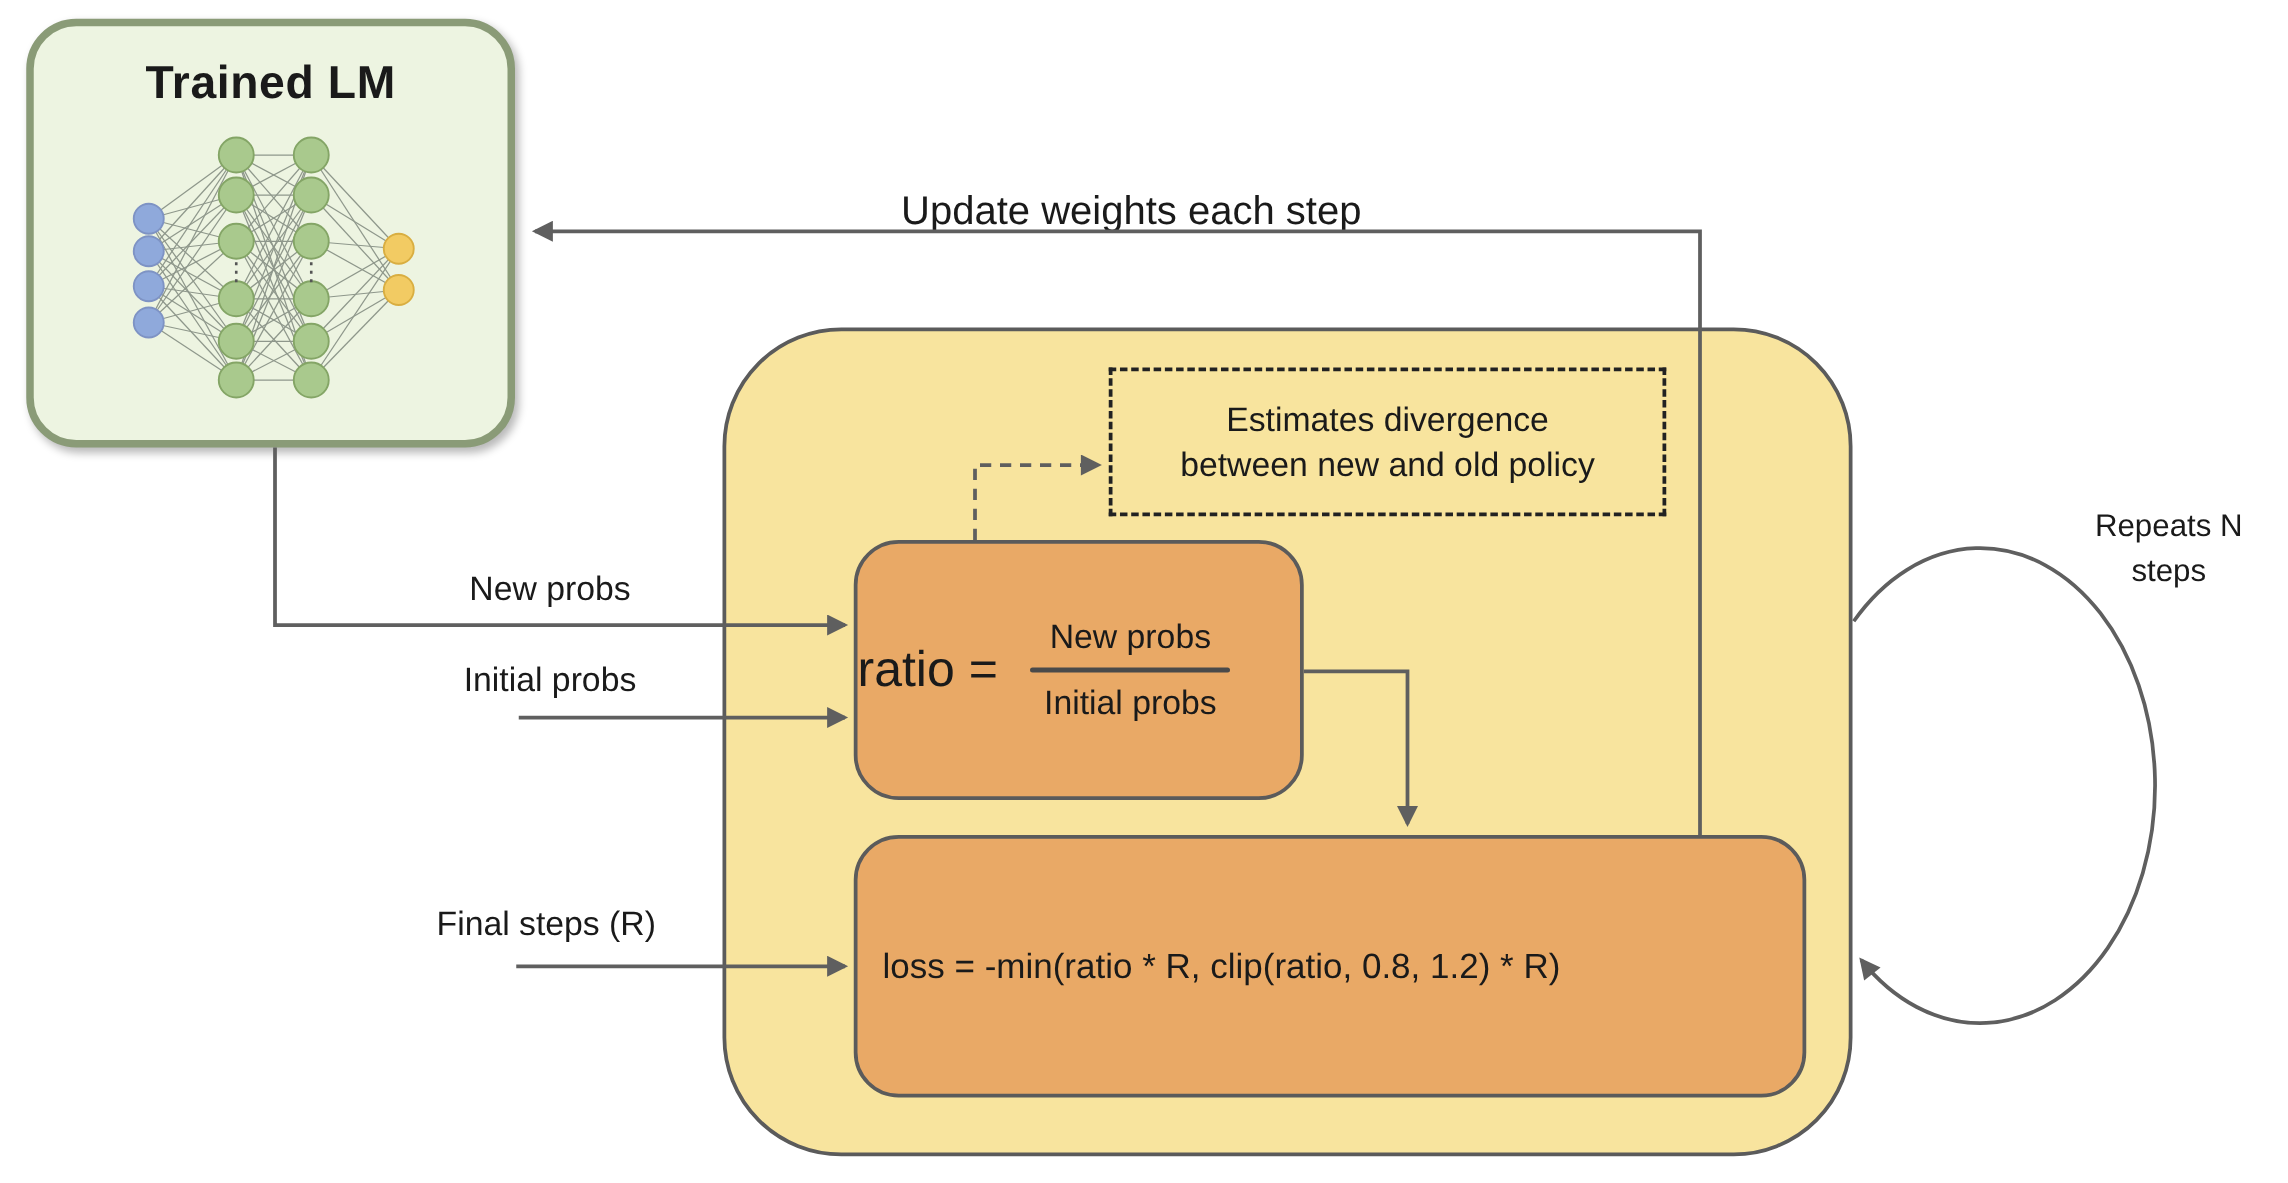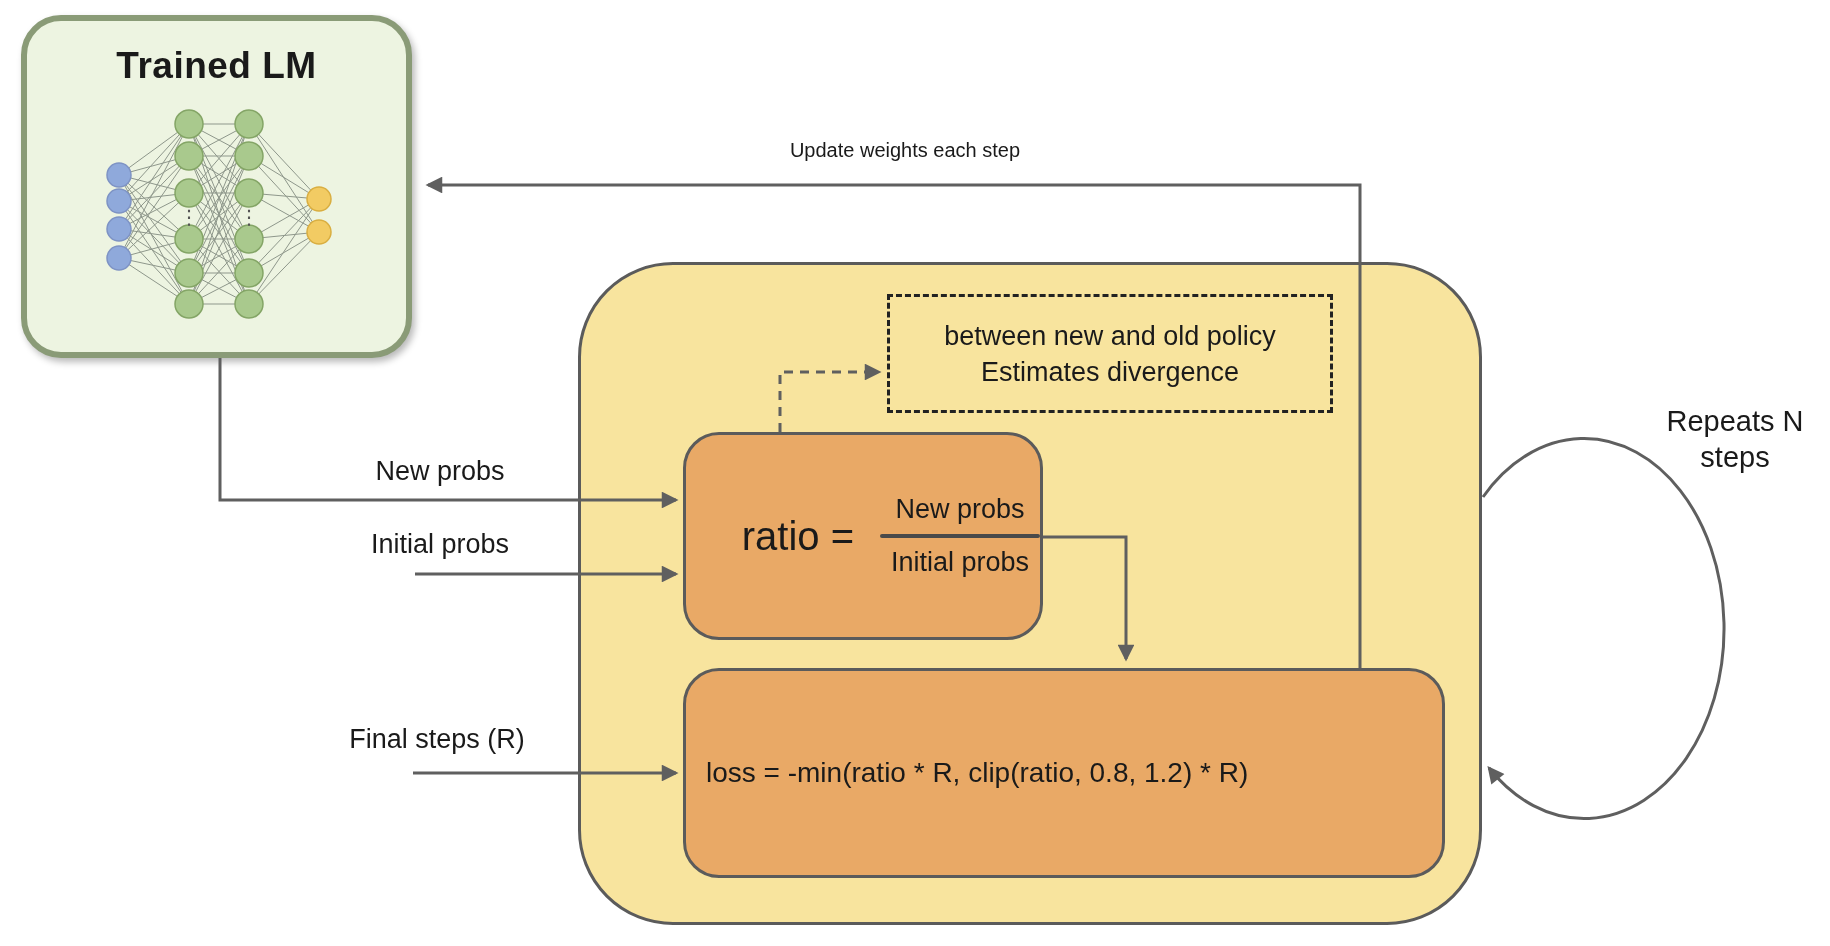--- a/index.html
+++ b/index.html
@@ -51,39 +51,39 @@
   }
   
   .orange{
     background:var(--orange-fill);
     border:3px solid var(--box-border);
     border-radius:36px;
     box-sizing:border-box;
   }
   .ratio-box{
     left:683px;top:432px;width:360px;height:208px;
-    display:flex;align-items:center;justify-content:flex-end;gap:26px;
+    display:flex;align-items:center;justify-content:flex-start;gap:26px;
   }
   .ratio-lhs{font-size:40px;}
   .fraction{display:flex;flex-direction:column;align-items:center;font-size:27px;}
   .frac-bar{width:160px;height:4px;background:#4a4a4a;margin:9px 0;border-radius:2px;}
   .loss-box{
     left:683px;top:668px;width:762px;height:210px;
     display:flex;align-items:center;
   }
   .loss-text{font-size:28px;padding-left:20px;}
   
   .lbl{font-size:27px;text-align:center;white-space:nowrap;}
-  .lbl-update{left:705px;top:139px;width:400px;font-size:20px;}
+  .lbl-update{left:705px;top:150px;width:400px;font-size:32px;}
   .lbl-new{left:340px;top:456px;width:200px;}
   .lbl-initial{left:340px;top:529px;width:200px;}
   .lbl-reward{left:337px;top:724px;width:200px;}
   .lbl-repeats{
     left:1645px;top:403px;width:180px;
-    font-size:29px;line-height:36px;text-align:center;white-space:normal;
+    font-size:25px;line-height:36px;text-align:center;white-space:normal;
   }
   .connectors{left:0;top:0;width:1830px;height:946px;pointer-events:none;}
   .connectors path{stroke:var(--connector);stroke-width:3;fill:none;}
   .connectors path.dashed{stroke-dasharray:9 7;}
   .connectors marker path{fill:var(--connector);stroke:none;}
 </style>
 </head>
 <body>
 
 <div class="canvas">
@@ -182,22 +182,22 @@
         <circle cx="222" cy="283" r="14" fill="#a9c98d" stroke="#84a566" stroke-width="1.5"></circle>
         <text x="222" y="203" text-anchor="middle" font-size="20" fill="#555">⋮</text>
         <circle cx="292" cy="178" r="12" fill="#f2cb63" stroke="#d9ae41" stroke-width="1.5"></circle>
         <circle cx="292" cy="211" r="12" fill="#f2cb63" stroke="#d9ae41" stroke-width="1.5"></circle>
       </svg>
   </div>
 
   <div class="abs yellow-box"></div>
 
   <div class="abs dashed-box">
+    <span>Estimates divergence</span>
     <span>between new and old policy</span>
-    <span>Estimates divergence</span>
   </div>
 
   <div class="abs orange ratio-box">
     <span class="ratio-lhs">ratio =</span>
     <span class="fraction">
       <span>New probs</span>
       <span class="frac-bar"></span>
       <span>Initial probs</span>
     </span>
   </div>

